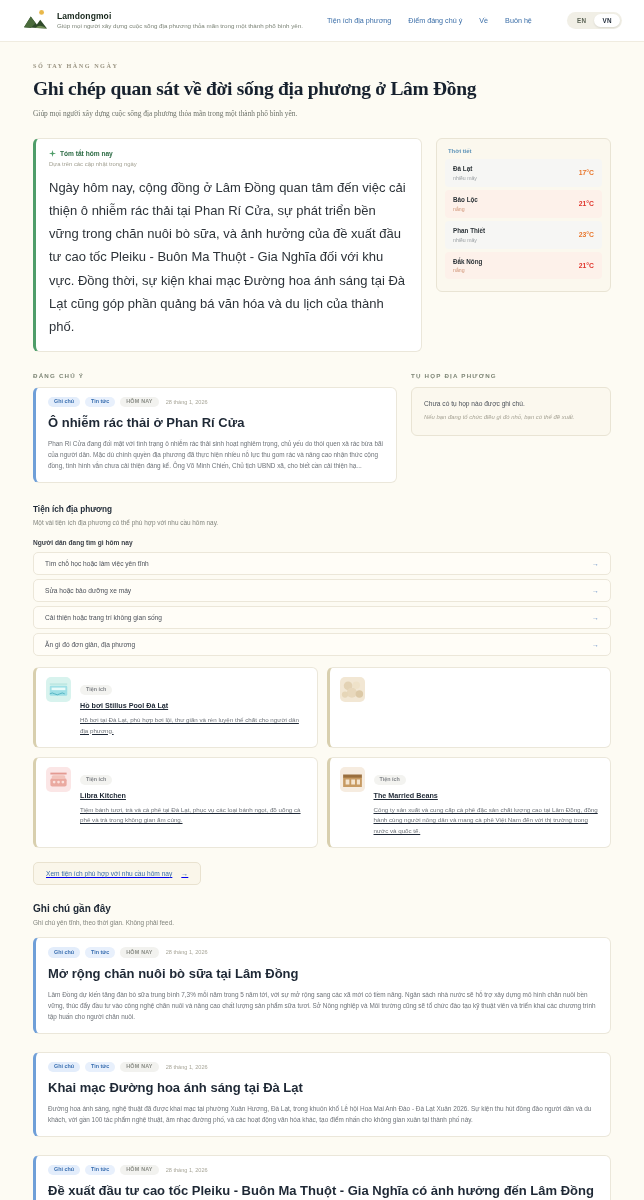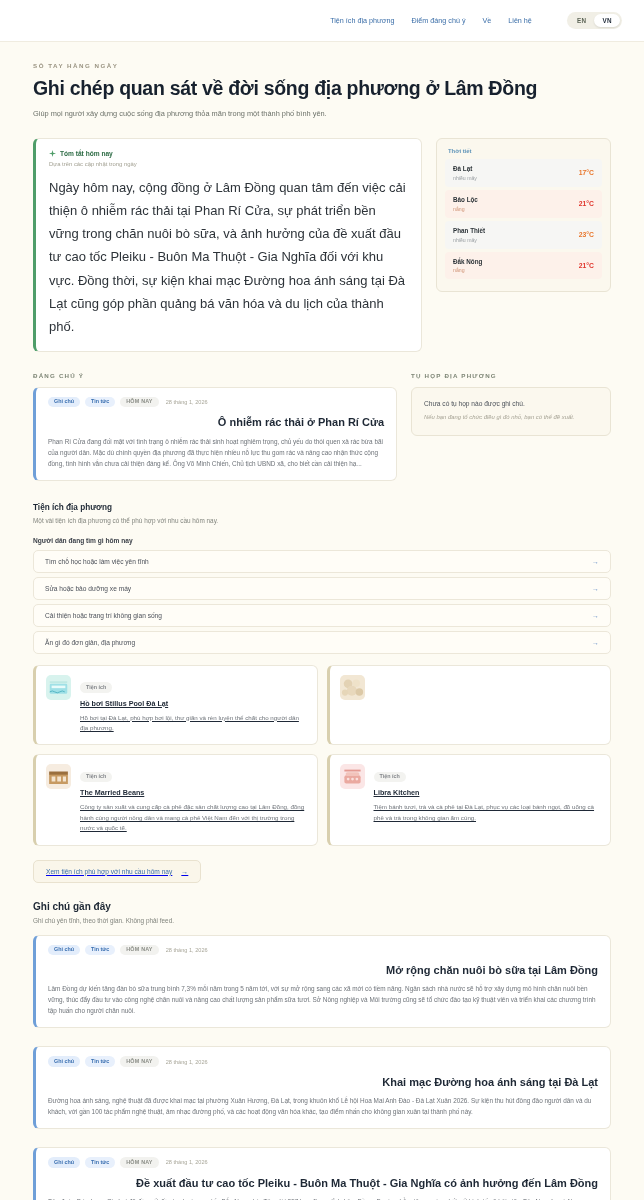--- a/index.html
+++ b/index.html
@@ -47,21 +47,21 @@
     padding: 2px;
     display: flex; align-items: center; gap: 0;
   }
   .lang-opt {
     font-size: 6.3px; font-weight: 700; letter-spacing: .4px;
     padding: 3px 8px; border-radius: 999px; color: #5b6355;
   }
   .lang-opt.active { background: #ffffff; color: #1f2937; box-shadow: 0 1px 2px rgba(0,0,0,.10); }
 
   
-  .hero { padding: 20px 33px 4px 33px; }
+  .hero { padding: 20px 33px 4px 33px; font-family: Liberation Serif, serif; }
   .eyebrow {
     font-size: 6.2px; letter-spacing: 1.5px; font-weight: 700;
     color: #9a9482; text-transform: uppercase; margin-bottom: 8px;
   }
   .hero h1 {
     font-size: 19.5px; line-height: 1.18; font-weight: 700; color: #17212e;
     letter-spacing: -.3px;
   }
   .hero-sub { font-size: 7.4px; color: #6c7169; margin-top: 9px; }
 
@@ -124,21 +124,21 @@
   .chips { display: flex; align-items: center; gap: 5px; flex-wrap: wrap; }
   .chip {
     font-size: 5.4px; font-weight: 700; border-radius: 999px; padding: 2.5px 6px;
     line-height: 1;
   }
   .chip.blue { background: #e3edfb; color: #3a6fb0; }
   .chip.blue2 { background: #e8f0fc; color: #3a6fb0; }
   .chip.grey { background: #f2f2ef; color: #8a8d86; font-weight: 600; letter-spacing: .2px; }
   .chip-date { font-size: 5.6px; color: #a9a79a; margin-left: 2px; }
   .note-title {
-    font-size: 11px; font-weight: 700; color: #1e2835; margin-top: 8px; line-height: 1.3; text-align: right;
+    font-size: 13px; font-weight: 700; color: #1e2835; margin-top: 8px; line-height: 1.3;
   }
   .note-body {
     font-size: 6.4px; line-height: 1.72; color: #6e7379; margin-top: 6px;
   }
   .empty-card {
     background: #fbf8ee; border: 1px solid #e9e4d4; border-radius: 6px;
     padding: 12px 12px 13px 12px;
   }
   .empty-title { font-size: 6.6px; color: #4b5159; }
   .empty-sub { font-size: 5.9px; color: #a5a294; font-style: italic; margin-top: 6px; line-height: 1.5; }
@@ -200,26 +200,38 @@
     font-size: 5.9px; color: #aeac9e; font-style: italic; margin-top: 6px; padding-bottom: 30px;
   }
 
   
   .site-footer { background: #14260b; color: #d8dfd0; padding: 24px 33px 0 33px; margin-top: 10px; }
 </style>
 </head>
 <body>
 
 <header class="site-header">
+  <div class="brand">
+    <svg class="brand-logo" viewBox="0 0 40 40">
+      <circle cx="29" cy="8" r="3.6" fill="#e9b84a"></circle>
+      <path d="M3 30 L13 14 L22 26 L27 19 L37 32 Z" fill="#2f4a2a"></path>
+      <path d="M3 30 L13 14 L20 24 L13 31 Z" fill="#4a6b3c"></path>
+      <path d="M20 31 Q26 24 37 32 Z" fill="#6f8c55"></path>
+    </svg>
+    <div class="brand-text">
+      <div class="brand-name">Lamdongmoi</div>
+      <div class="brand-tag">Giúp mọi người xây dựng cuộc sống địa phương thỏa mãn trong một thành phố bình yên.</div>
+    </div>
+  </div>
 
   <nav class="main-nav">
     <a href="#">Tiện ích địa phương</a>
     <a href="#">Điểm đáng chú ý</a>
     <a href="#">Về</a>
-    <a href="#">Liên hệ</a>
+    <a href="#">Buôn hệ</a>
 
     <div class="lang-toggle">
       <span class="lang-opt">EN</span>
       <span class="lang-opt active">VN</span>
     </div>
   </nav>
 </header>
 
 <section class="hero">
   <div class="eyebrow">SỔ TAY HÀNG NGÀY</div>
@@ -342,55 +354,55 @@
 
     <article class="biz-card">
       <svg class="biz-thumb" viewBox="0 0 40 40">
         <rect width="40" height="40" fill="#f2e7d4"></rect>
         <circle cx="13" cy="14" r="7" fill="#e3d2b4"></circle>
         <circle cx="26" cy="13" r="6" fill="#efe2c9"></circle>
         <circle cx="19" cy="25" r="8" fill="#e8d8bc"></circle>
         <circle cx="31" cy="27" r="6" fill="#dcc9a7"></circle>
         <circle cx="8" cy="28" r="5" fill="#e6d6b8"></circle>
       </svg>
-    </article>
-
-    <article class="biz-card">
-      <svg class="biz-thumb" viewBox="0 0 40 40">
-        <rect width="40" height="40" fill="#f6ece0"></rect>
-        <rect x="5" y="16" width="30" height="16" fill="#c79a62"></rect>
-        <rect x="5" y="12" width="30" height="5" fill="#9a6f3e"></rect>
-        <rect x="9" y="20" width="6" height="8" fill="#f4e4cf"></rect>
-        <rect x="18" y="20" width="6" height="8" fill="#f4e4cf"></rect>
-        <rect x="27" y="20" width="5" height="8" fill="#f4e4cf"></rect>
-      </svg>
-      <div class="biz-main">
-        <span class="biz-chip">Tiện ích</span>
-        <div class="biz-title">The Married Beans</div>
-        <p class="biz-body">Công ty sản xuất và cung cấp cà phê đặc sản chất lượng cao tại Lâm Đồng, đồng hành cùng người nông dân và mang cà phê Việt Nam đến với thị trường trong nước và quốc tế.</p>
-      </div>
     </article>
 
     <article class="biz-card">
       <svg class="biz-thumb" viewBox="0 0 40 40">
         <rect width="40" height="40" fill="#fbe6e6"></rect>
         <rect x="7" y="18" width="26" height="13" rx="3" fill="#eaa9a0"></rect>
         <rect x="9" y="13" width="22" height="6" rx="3" fill="#f2c3bb"></rect>
         <circle cx="13" cy="24" r="2.2" fill="#fae1dd"></circle>
         <circle cx="20" cy="24" r="2.2" fill="#fae1dd"></circle>
         <circle cx="27" cy="24" r="2.2" fill="#fae1dd"></circle>
         <rect x="7" y="9" width="26" height="3" fill="#e49a92"></rect>
       </svg>
       <div class="biz-main">
         <span class="biz-chip">Tiện ích</span>
         <div class="biz-title">Libra Kitchen</div>
         <p class="biz-body">Tiệm bánh tươi, trà và cà phê tại Đà Lạt, phục vụ các loại bánh ngọt, đồ uống cà phê và trà trong không gian ấm cúng.</p>
       </div>
     </article>
 
+    <article class="biz-card">
+      <svg class="biz-thumb" viewBox="0 0 40 40">
+        <rect width="40" height="40" fill="#f6ece0"></rect>
+        <rect x="5" y="16" width="30" height="16" fill="#c79a62"></rect>
+        <rect x="5" y="12" width="30" height="5" fill="#9a6f3e"></rect>
+        <rect x="9" y="20" width="6" height="8" fill="#f4e4cf"></rect>
+        <rect x="18" y="20" width="6" height="8" fill="#f4e4cf"></rect>
+        <rect x="27" y="20" width="5" height="8" fill="#f4e4cf"></rect>
+      </svg>
+      <div class="biz-main">
+        <span class="biz-chip">Tiện ích</span>
+        <div class="biz-title">The Married Beans</div>
+        <p class="biz-body">Công ty sản xuất và cung cấp cà phê đặc sản chất lượng cao tại Lâm Đồng, đồng hành cùng người nông dân và mang cà phê Việt Nam đến với thị trường trong nước và quốc tế.</p>
+      </div>
+    </article>
+
   </div>
 
   <a class="see-more" href="#">
     <span class="txt">Xem tiện ích phù hợp với nhu cầu hôm nay</span>
     <span class="arrow">→</span>
   </a>
 </section>
 
 <section class="recent-sec">
   <h2 class="recent-h">Ghi chú gần đây</h2>

